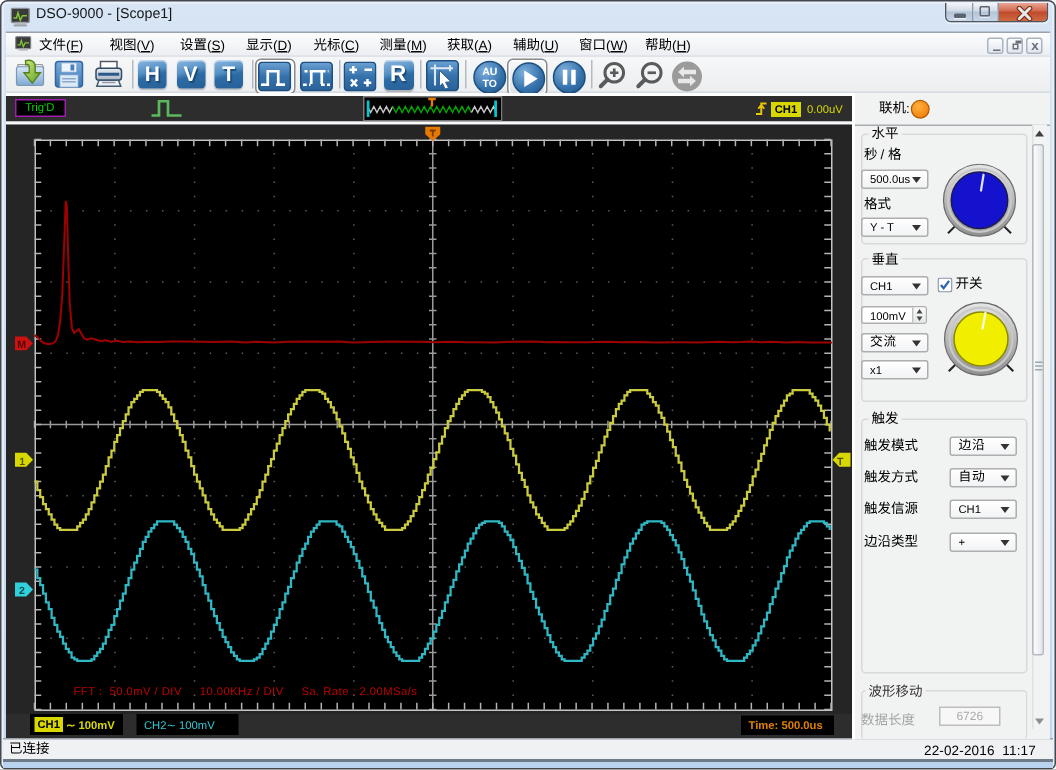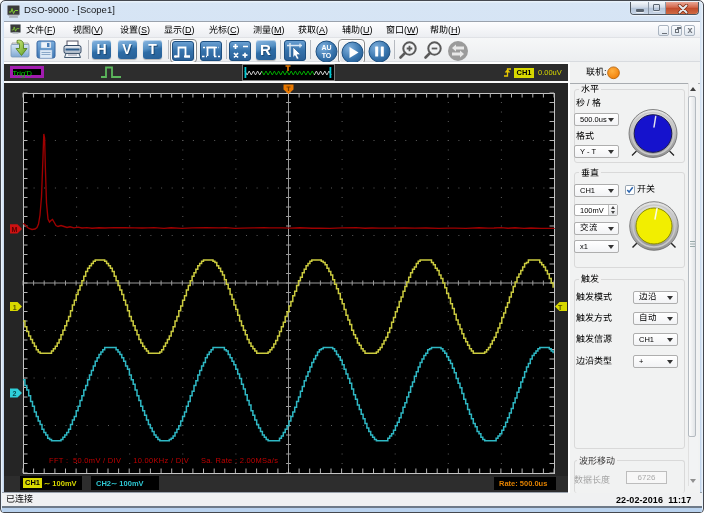--- a/index.html
+++ b/index.html
@@ -280,21 +280,21 @@
 <path d="M8,13 L3.5,17.5" stroke="#5a5a5a" stroke-width="2.6" stroke-linecap="round"></path>
 </svg>
 <svg class="abs" style="left:447px;top:40px" width="22" height="22" viewBox="0 0 22 22">
 <circle cx="11" cy="11" r="10" fill="#9b9b9b"></circle>
 <path d="M9,4.5 L5,8 L9,11.5 L9,9.5 L17,9.5 L17,6.5 L9,6.5 Z" fill="#e8e8e8"></path>
 <path d="M13,10.5 L17,14 L13,17.5 L13,15.5 L5,15.5 L5,12.5 L13,12.5 Z" fill="#e8e8e8"></path>
 </svg>
 <div class="abs" style="left:4px;top:62px;width:696px;height:2px;background:#fff;"></div>
 <div class="abs" style="left:4px;top:64px;width:564px;height:17px;background:#2d2d2d;"></div>
 <div class="abs" style="left:4px;top:81px;width:564px;height:2px;background:#f8f8f8;"></div>
-<div class="abs" style="left:9.5px;top:66px;width:34px;height:12px;background:#000;border:3px solid #a21caf;color:#00d400;font-size:7.5px;line-height:10px;">Trig'D</div>
+<div class="abs" style="left:9.5px;top:66px;width:34px;height:12px;background:#000;border:1px solid #a21caf;color:#00d400;font-size:7.5px;line-height:10px;text-align:center;">Trig'D</div>
 <svg class="abs" style="left:100px;top:65px" width="22" height="14" viewBox="0 0 22 14">
 <path d="M1,12 h5 v-9.5 h6 v9.5 h9" fill="none" stroke="#5cb85c" stroke-width="1.8"></path>
   </svg>
 <svg class="abs" style="left:241.5px;top:64px" width="93" height="17" viewBox="0 0 93 17">
 <rect x="0.5" y="0.5" width="92" height="16" fill="#000" stroke="#7a7a7a" stroke-width="1"></rect>
 <polyline points="3.0,7.0 5.1,11.0 7.2,7.0 9.3,11.0 11.4,7.0 13.5,11.0 15.6,7.0 17.7,11.0 19.8,7.0" fill="none" stroke="#c8c8c8" stroke-width="1"></polyline>
 <polyline points="19.8,7.0 21.9,11.0 24.0,7.0 26.1,11.0 28.2,7.0 30.3,11.0 32.4,7.0 34.5,11.0 36.6,7.0 38.7,11.0 40.8,7.0 42.9,11.0 45.0,7.0 47.1,11.0 49.2,7.0 51.3,11.0 53.4,7.0 55.5,11.0 57.6,7.0 59.7,11.0 61.8,7.0 63.9,11.0 66.0,7.0 68.1,11.0 70.2,7.0 72.3,11.0" fill="none" stroke="#00a800" stroke-width="1"></polyline>
 <polyline points="72.3,11.0 74.4,7.0 76.5,11.0 78.6,7.0 80.7,11.0 82.8,7.0 84.9,11.0 87.0,7.0 89.1,11.0" fill="none" stroke="#c8c8c8" stroke-width="1"></polyline>
 <rect x="2.5" y="3" width="1.8" height="11" fill="#00c8d2"></rect>
 <rect x="87.5" y="3" width="1.8" height="11" fill="#00c8d2"></rect>
@@ -327,31 +327,31 @@
     <path d="M282.5,4 h4 M284.5,4 v4" stroke="#7a3c00" stroke-width="1.2" fill="none"></path>
     <path d="M563.0,218.9 h-7.5 l-4.5,4.6 4.5,4.6 h7.5 z" fill="#d8d800"></path>
     <text x="554.0" y="226.7" font-size="7" font-weight="bold" fill="#555500" font-family="Liberation Sans">T</text>
   </svg>
 <div class="abs" style="left:4px;top:476px;width:564px;height:15.5px;background:#2d2d2d;"></div>
 <div class="abs" style="left:20px;top:475.5px;width:62px;height:14px;background:#000;"></div>
 <div class="abs" style="left:90.5px;top:475.5px;width:68px;height:14px;background:#000;"></div>
 <div class="abs" style="left:494px;top:476.5px;width:62px;height:13px;background:#000;"></div>
 <div class="abs" style="left:23px;top:478px;width:19px;height:9.5px;background:#d8d800;color:#000;font-size:7.5px;font-weight:bold;text-align:center;line-height:9.5px;">CH1</div>
 <div class="abs" style="left:44px;top:478.5px;color:#d8d800;font-size:7.5px;font-weight:bold;">∼ 100mV</div>
-<div class="abs" style="left:96px;top:478.5px;color:#2fc8d4;font-size:7.5px;font-weight:bold;">CH2∼ 100mV</div>
-<div class="abs" style="left:499px;top:478.5px;color:#e08000;font-size:7.5px;font-weight:bold;">Rate: 500.0us</div>
+<div class="abs" style="left:96px;top:478.5px;color:#2fc8d4;font-size:7.5px;font-weight:normal;">CH2∼ 100mV</div>
+<div class="abs" style="left:499px;top:478.5px;color:#e08000;font-size:7.5px;font-weight:bold;">Time: 500.0us</div>
 <div class="abs" style="left:2px;top:492px;width:700px;height:14px;background:#f0f1f2;border-top:1px solid #9aa2ac;"></div>
 <div class="abs" style="left:6px;top:493.5px;line-height:9px;"><svg class="c" width="9" height="9" viewBox="0 -880 1000 1000" style="fill:#000000">
       <use href="#u5df2"></use>
     </svg><svg class="c" width="9" height="9" viewBox="0 -880 1000 1000" style="fill:#000000">
       <use href="#u8fde"></use>
     </svg><svg class="c" width="9" height="9" viewBox="0 -880 1000 1000" style="fill:#000000">
       <use href="#u63a5"></use>
     </svg></div>
-<div class="abs" style="left:616px;top:494.5px;font-size:9px;font-weight:bold;letter-spacing:0.1px;color:#000;">22-02-2016&nbsp;&nbsp;11:17</div>
+<div class="abs" style="left:616px;top:494.5px;font-size:9px;font-weight:normal;letter-spacing:0.1px;color:#000;">22-02-2016&nbsp;&nbsp;11:17</div>
 <div class="abs" style="left:2px;top:506px;width:700px;height:1.5px;background:#6e7a88;"></div>
 <div class="abs" style="left:2px;top:507.5px;width:700px;height:4px;background:#b9d2ee;"></div>
 <div class="abs" style="left:568px;top:62px;width:132px;height:431px;background:#f1f2f2;"></div>
 <div class="abs" style="left:568px;top:62px;width:2px;height:431px;background:#fff;"></div>
 <div class="abs" style="left:586px;top:67px;"><svg class="c" width="9" height="9" viewBox="0 -880 1000 1000" style="fill:#000000">
       <use href="#u8054"></use>
     </svg><svg class="c" width="9" height="9" viewBox="0 -880 1000 1000" style="fill:#000000">
       <use href="#u673a"></use>
     </svg><span style="font-size:9px">:</span></div>
 <svg class="abs" style="left:606px;top:65px" width="15" height="15" viewBox="0 0 15 15">

